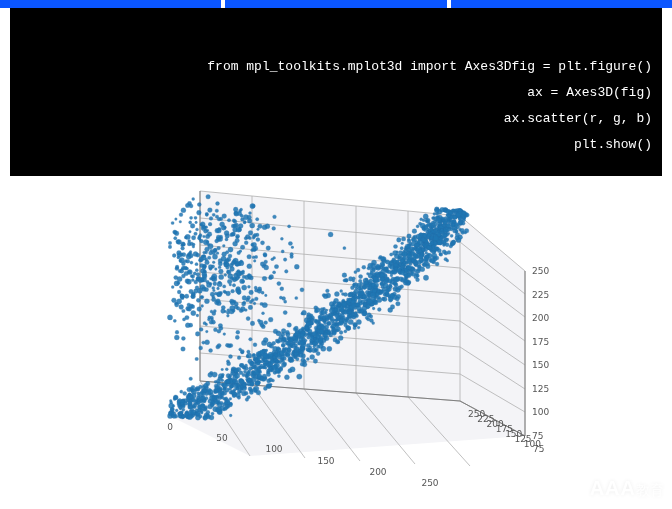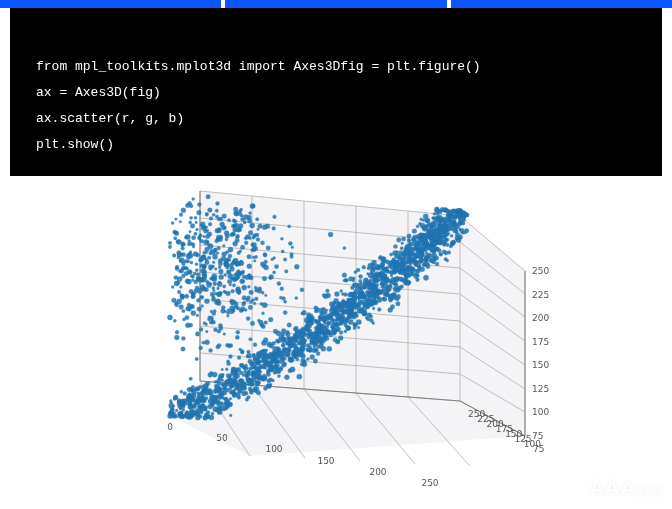--- a/index.html
+++ b/index.html
@@ -22,26 +22,27 @@
   .tab-strip .gap {
     width: 4px;
     background: #ffffff;
   }
   .tab-strip .seg { flex: 1; }
 
   
   .code-block {
     background: #000000;
     color: #ffffff;
-    padding: 20px 26px 18px 26px;
+    padding: 20px 10px 18px 26px;
     font-family: Consolas, "Courier New", monospace;
     font-size: 13px;
     line-height: 2.0;
     white-space: pre;
     margin: 0 10px;
+    text-align: right;
   }
 
   
   .chart-area {
     position: relative;
     height: 330px;
     width: 672px;
   }
 
   

